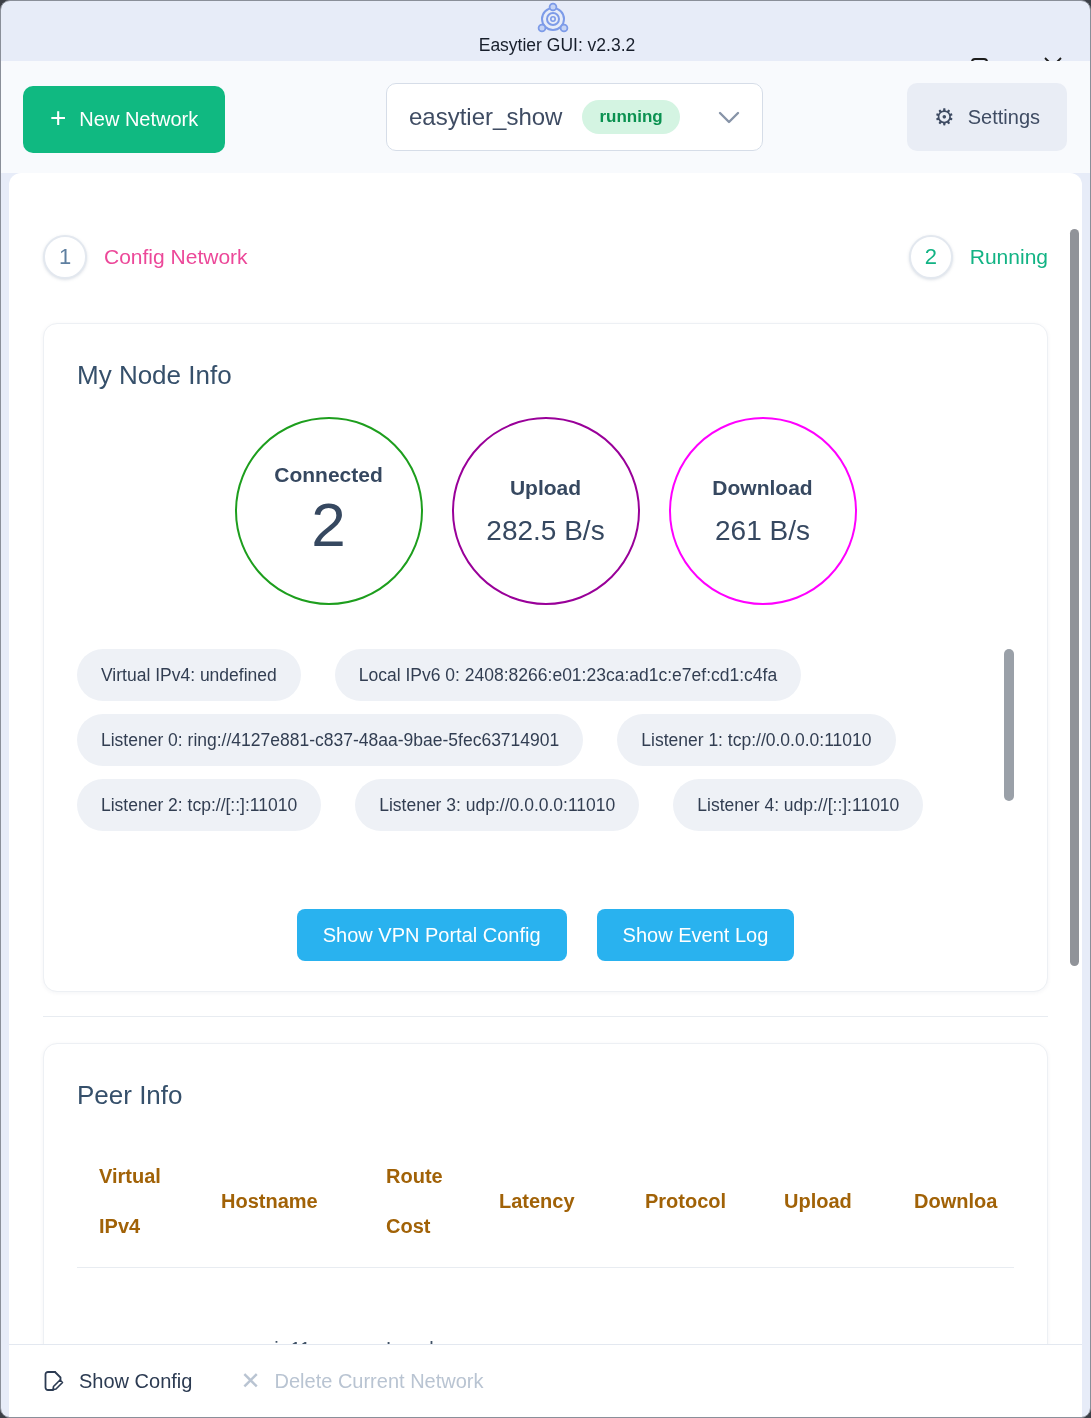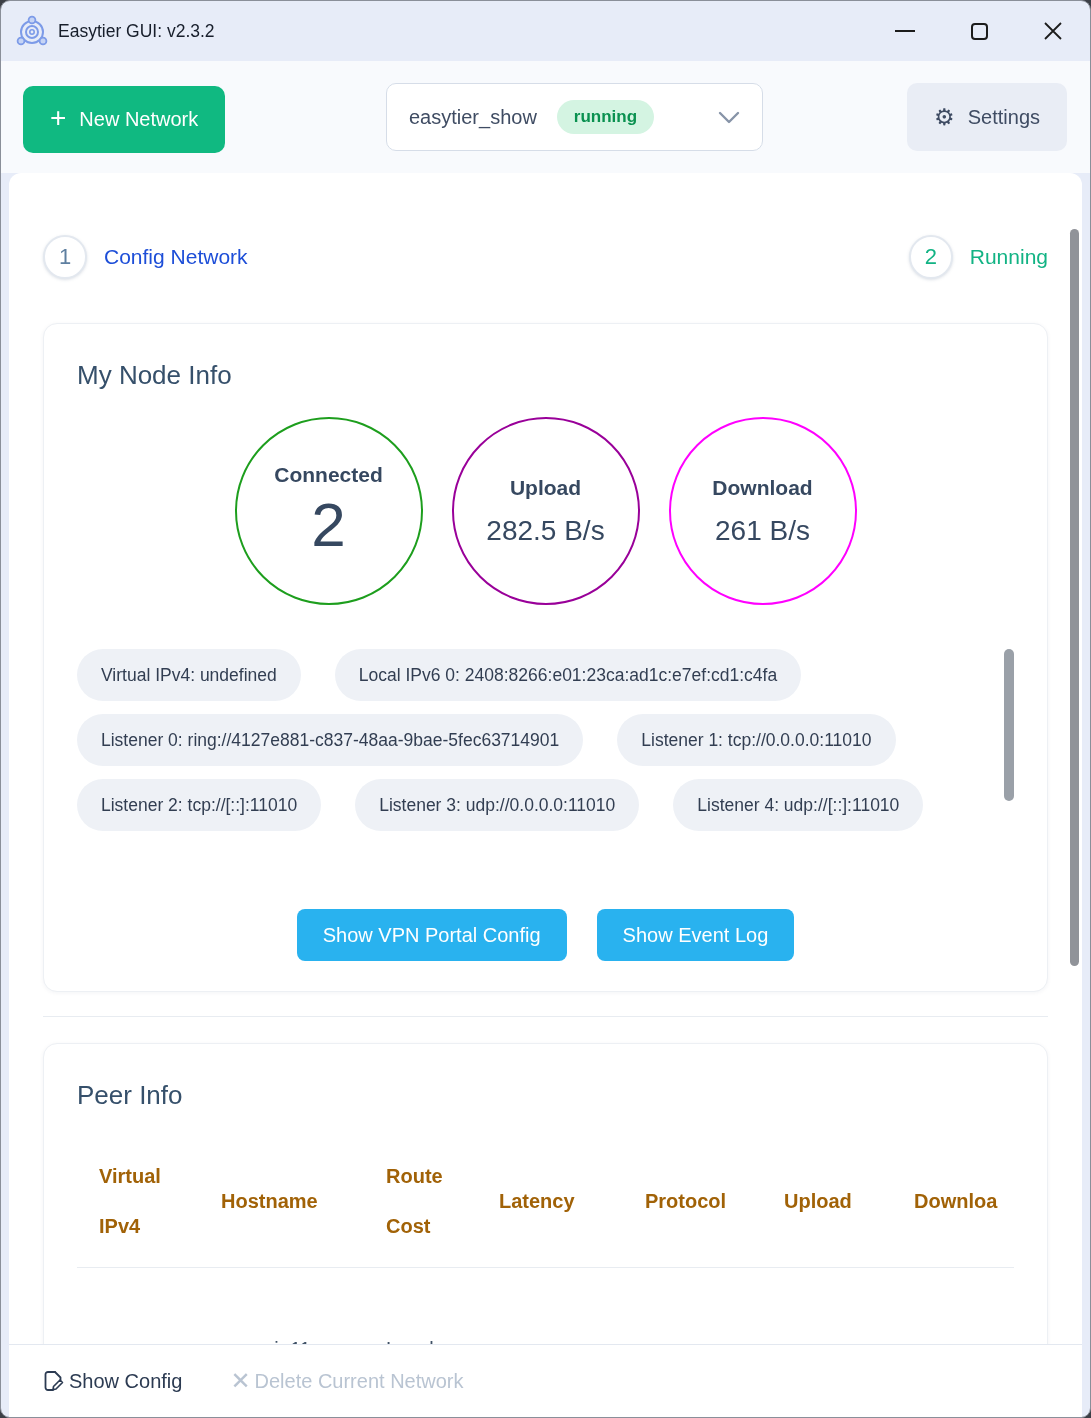--- a/index.html
+++ b/index.html
@@ -9,21 +9,21 @@
   .window {
     position: relative;
     width: 1091px; height: 1418px;
     background: #e7ecf8;
     border: 1px solid #8a8f99;
     border-radius: 10px;
     overflow: hidden;
   }
 
   
-  .titlebar { height: 60px; display: flex; align-items: center; padding: 0 0 0 14px; }
+  .titlebar { height: 60px; display: flex; align-items: center; padding: 0 0 0 14px; flex-direction: column; }
   .app-icon { width: 34px; height: 34px; display: flex; align-items: center; justify-content: center; }
   .win-title { font-size: 17.5px; color: #171e2b; margin-left: 9px; }
   .win-controls { margin-left: auto; display: flex; height: 100%; }
   .win-btn { width: 74px; height: 100%; display: flex; align-items: center; justify-content: center; cursor: pointer; }
   .min-glyph { width: 20px; border-top: 2px solid #1c1c1c; }
   .max-glyph { width: 17px; height: 17px; border: 2px solid #1c1c1c; border-radius: 4px; }
 
   
   .toolbar { position: relative; height: 112px; background: #f8fafd; }
   .btn-new {
@@ -31,21 +31,21 @@
     display: flex; align-items: center; gap: 13px; padding: 0 27px;
     background: #10b981; color: #fff; border: none; border-radius: 10px;
     font-size: 20px; font-family: inherit; cursor: pointer;
   }
   .plus-glyph { font-size: 28px; font-weight: 300; line-height: 1; margin-top: -3px; }
   .net-select {
     position: absolute; left: 385px; top: 22px; width: 377px; height: 68px;
     background: #fff; border: 1px solid #d6dde8; border-radius: 10px;
     display: flex; align-items: center; padding: 0 22px; cursor: pointer;
   }
-  .net-select-value { font-size: 20px; color: #3f4c63; }
+  .net-select-value { font-size: 24px; color: #3f4c63; }
   .status-badge {
     margin-left: 20px; background: #d4f4e2; color: #0a9150;
     font-size: 17px; font-weight: bold; padding: 7px 17px; border-radius: 17px;
   }
   .chev { margin-left: auto; }
   .btn-settings {
     position: absolute; right: 23px; top: 22px; height: 68px;
     display: flex; align-items: center; gap: 13px; padding: 0 27px;
     background: #e9edf5; border: none; border-radius: 10px;
     font-size: 20px; color: #3f4c63; font-family: inherit; cursor: pointer;
@@ -57,21 +57,21 @@
   .content { position: absolute; left: 0; right: 0; top: 0; bottom: 73px; overflow: hidden; }
 
   .steps { display: flex; justify-content: space-between; align-items: center; margin: 62px 34px 0; }
   .step { display: flex; align-items: center; gap: 17px; }
   .step-circle {
     width: 44px; height: 44px; border-radius: 50%; border: 2px solid #e3e8ef;
     display: flex; align-items: center; justify-content: center;
     font-size: 22px; box-shadow: 0 1px 3px rgba(120,135,160,.25); background:#fff;
   }
   .step1 .step-circle { color: #5e7fa0; }
-  .step1 .step-label { color: #1d4ed8; }
+  .step1 .step-label { color: #ec4899; }
   .step2 .step-circle { color: #12b384; }
   .step2 .step-label { color: #12b384; }
   .step-label { font-size: 21px; }
 
   .card {
     margin: 44px 34px 0; border: 1px solid #edf0f4; border-radius: 14px;
     box-shadow: 0 1px 4px rgba(25,40,70,.05); padding: 36px 33px 30px; background: #fff;
   }
   .card-title { font-size: 26px; font-weight: 500; color: #36506b; margin-bottom: 26px; }
 
@@ -120,21 +120,21 @@
   .win-scroll { position: absolute; top: 56px; right: 3px; width: 9px; height: 737px;
                 background: #909399; border-radius: 5px; cursor: pointer; }
 
   
   .footer {
     position: absolute; left: 0; right: 0; bottom: 0; height: 73px;
     background: #fff; border-top: 1px solid #e3e8f0;
     display: flex; align-items: center; padding: 0 32px; gap: 48px;
     border-radius: 0 0 10px 10px;
   }
-  .footer-item { display: flex; align-items: flex-end; gap: 4px; font-size: 20px; cursor: pointer; }
+  .footer-item { display: flex; align-items: flex-end; gap: 14px; font-size: 20px; cursor: pointer; }
   .footer-item.enabled { color: #2c3b52; }
   .footer-item.disabled { color: #b9c4d2; }
   .x-glyph { font-size: 24px; line-height: 1; color: #b9c4d2; }
 </style>
 </head>
 <body>
 
 <div class="window">
 
   <div class="titlebar">

